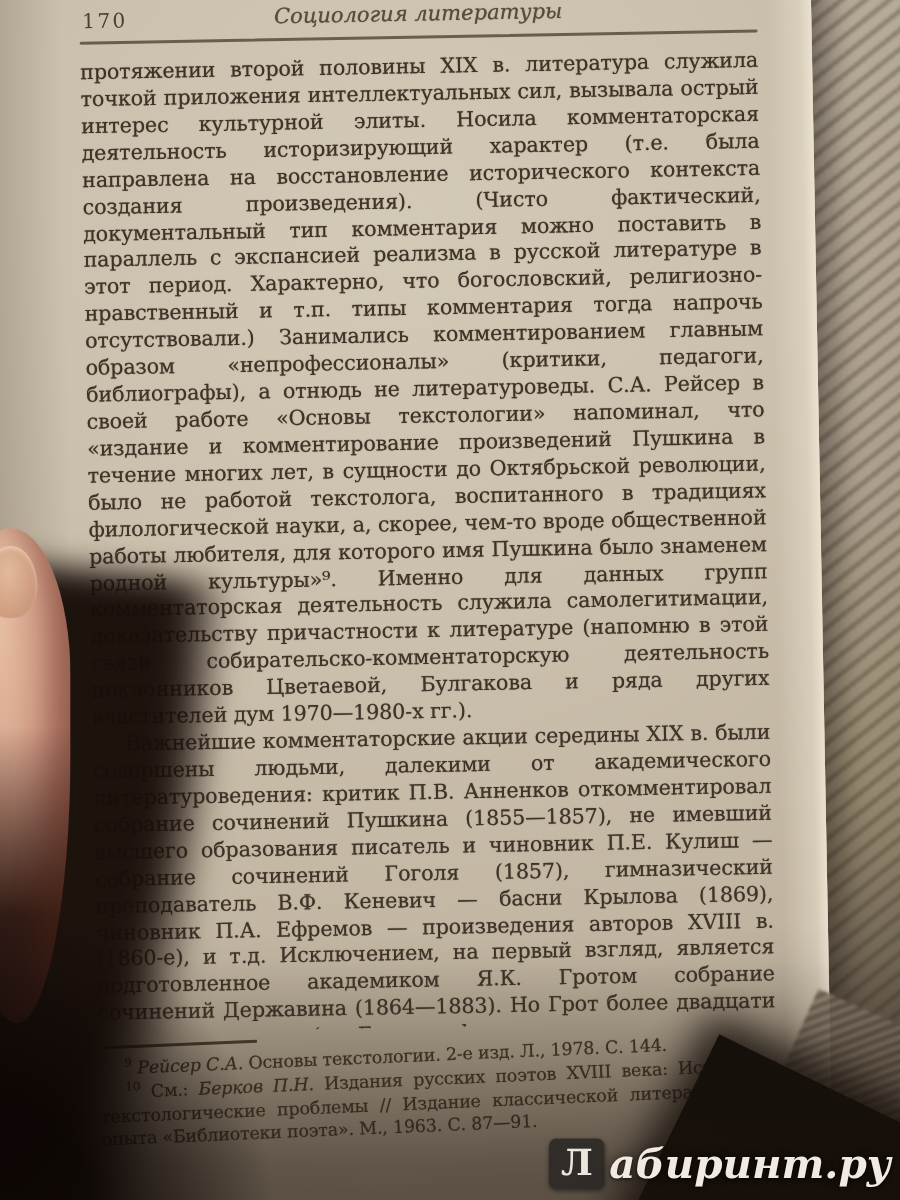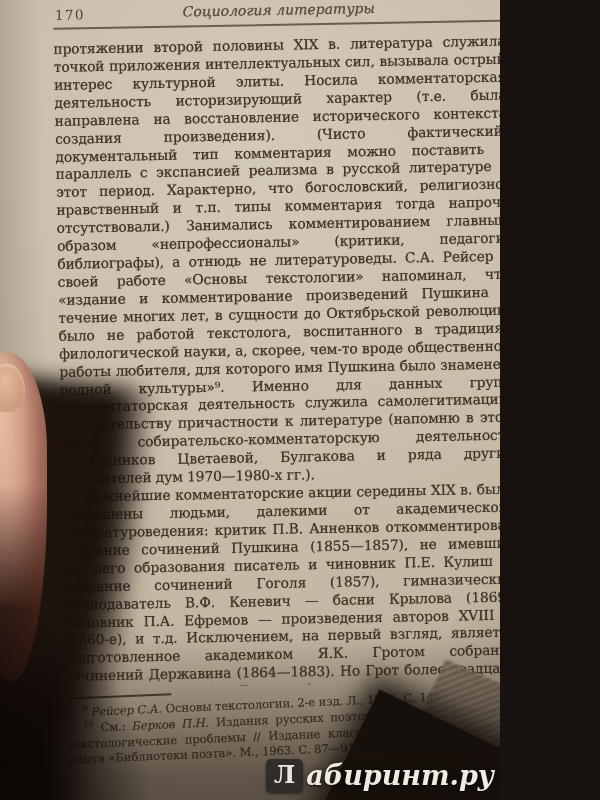--- a/index.html
+++ b/index.html
@@ -1,16 +1,16 @@
 <!DOCTYPE html>
 <html lang="ru"><head>
 <meta charset="utf-8">
 <style>
   html,body{margin:0;padding:0;background:#171210;}
-  .photo{position:relative;width:500px;height:800px;overflow:hidden;
+  .photo{position:relative;width:600px;height:800px;overflow:hidden;
          background:#a16207;font-family:"DejaVu Serif","Liberation Serif",serif;}
 
   
   .facing-page{position:absolute;z-index:1;right:-6px;top:-8px;width:92px;height:816px;
     transform:rotate(1.2deg);
     background:linear-gradient(180deg,#b6aa98 0%,#ad9f8c 40%,#97896f 65%,#6b5f50 85%,#4a4036 100%);
     overflow:hidden;}
   .facing-lines{position:absolute;inset:-60px;
     background:repeating-linear-gradient(140deg,rgba(56,46,36,0) 0 4px,rgba(56,46,36,.34) 4px 7px,rgba(56,46,36,0) 7px 10px);
     filter:blur(1px);}

